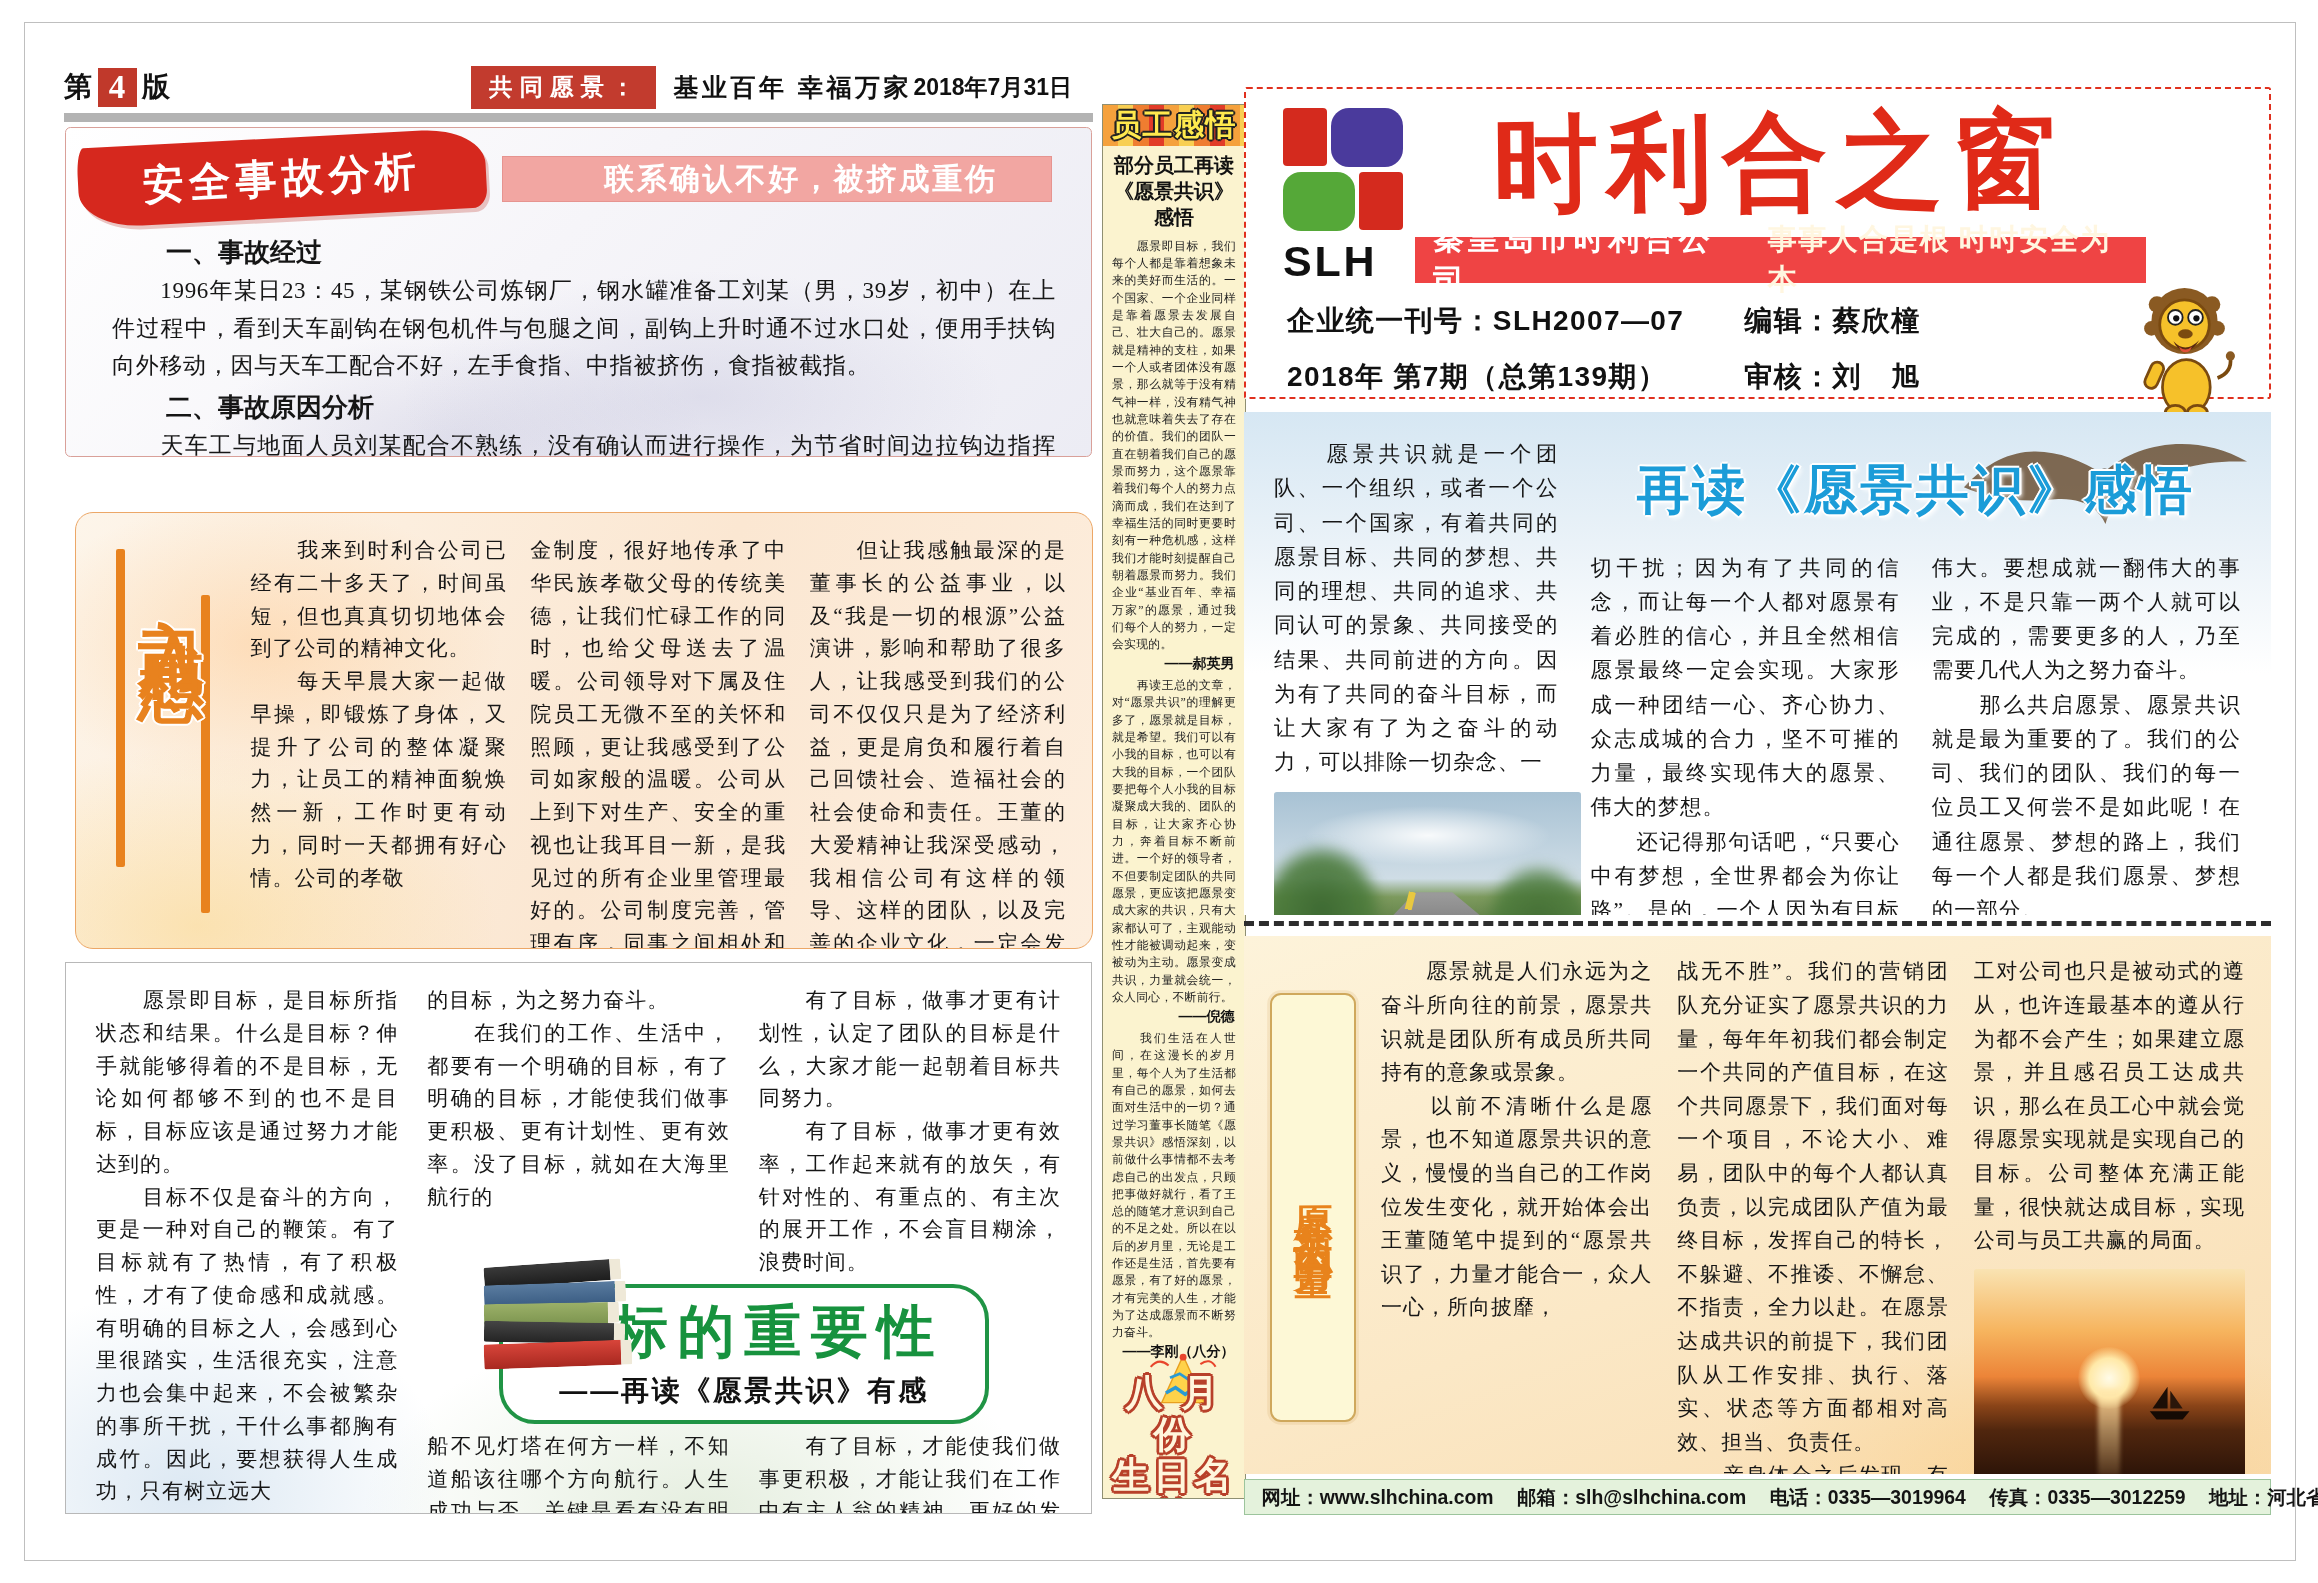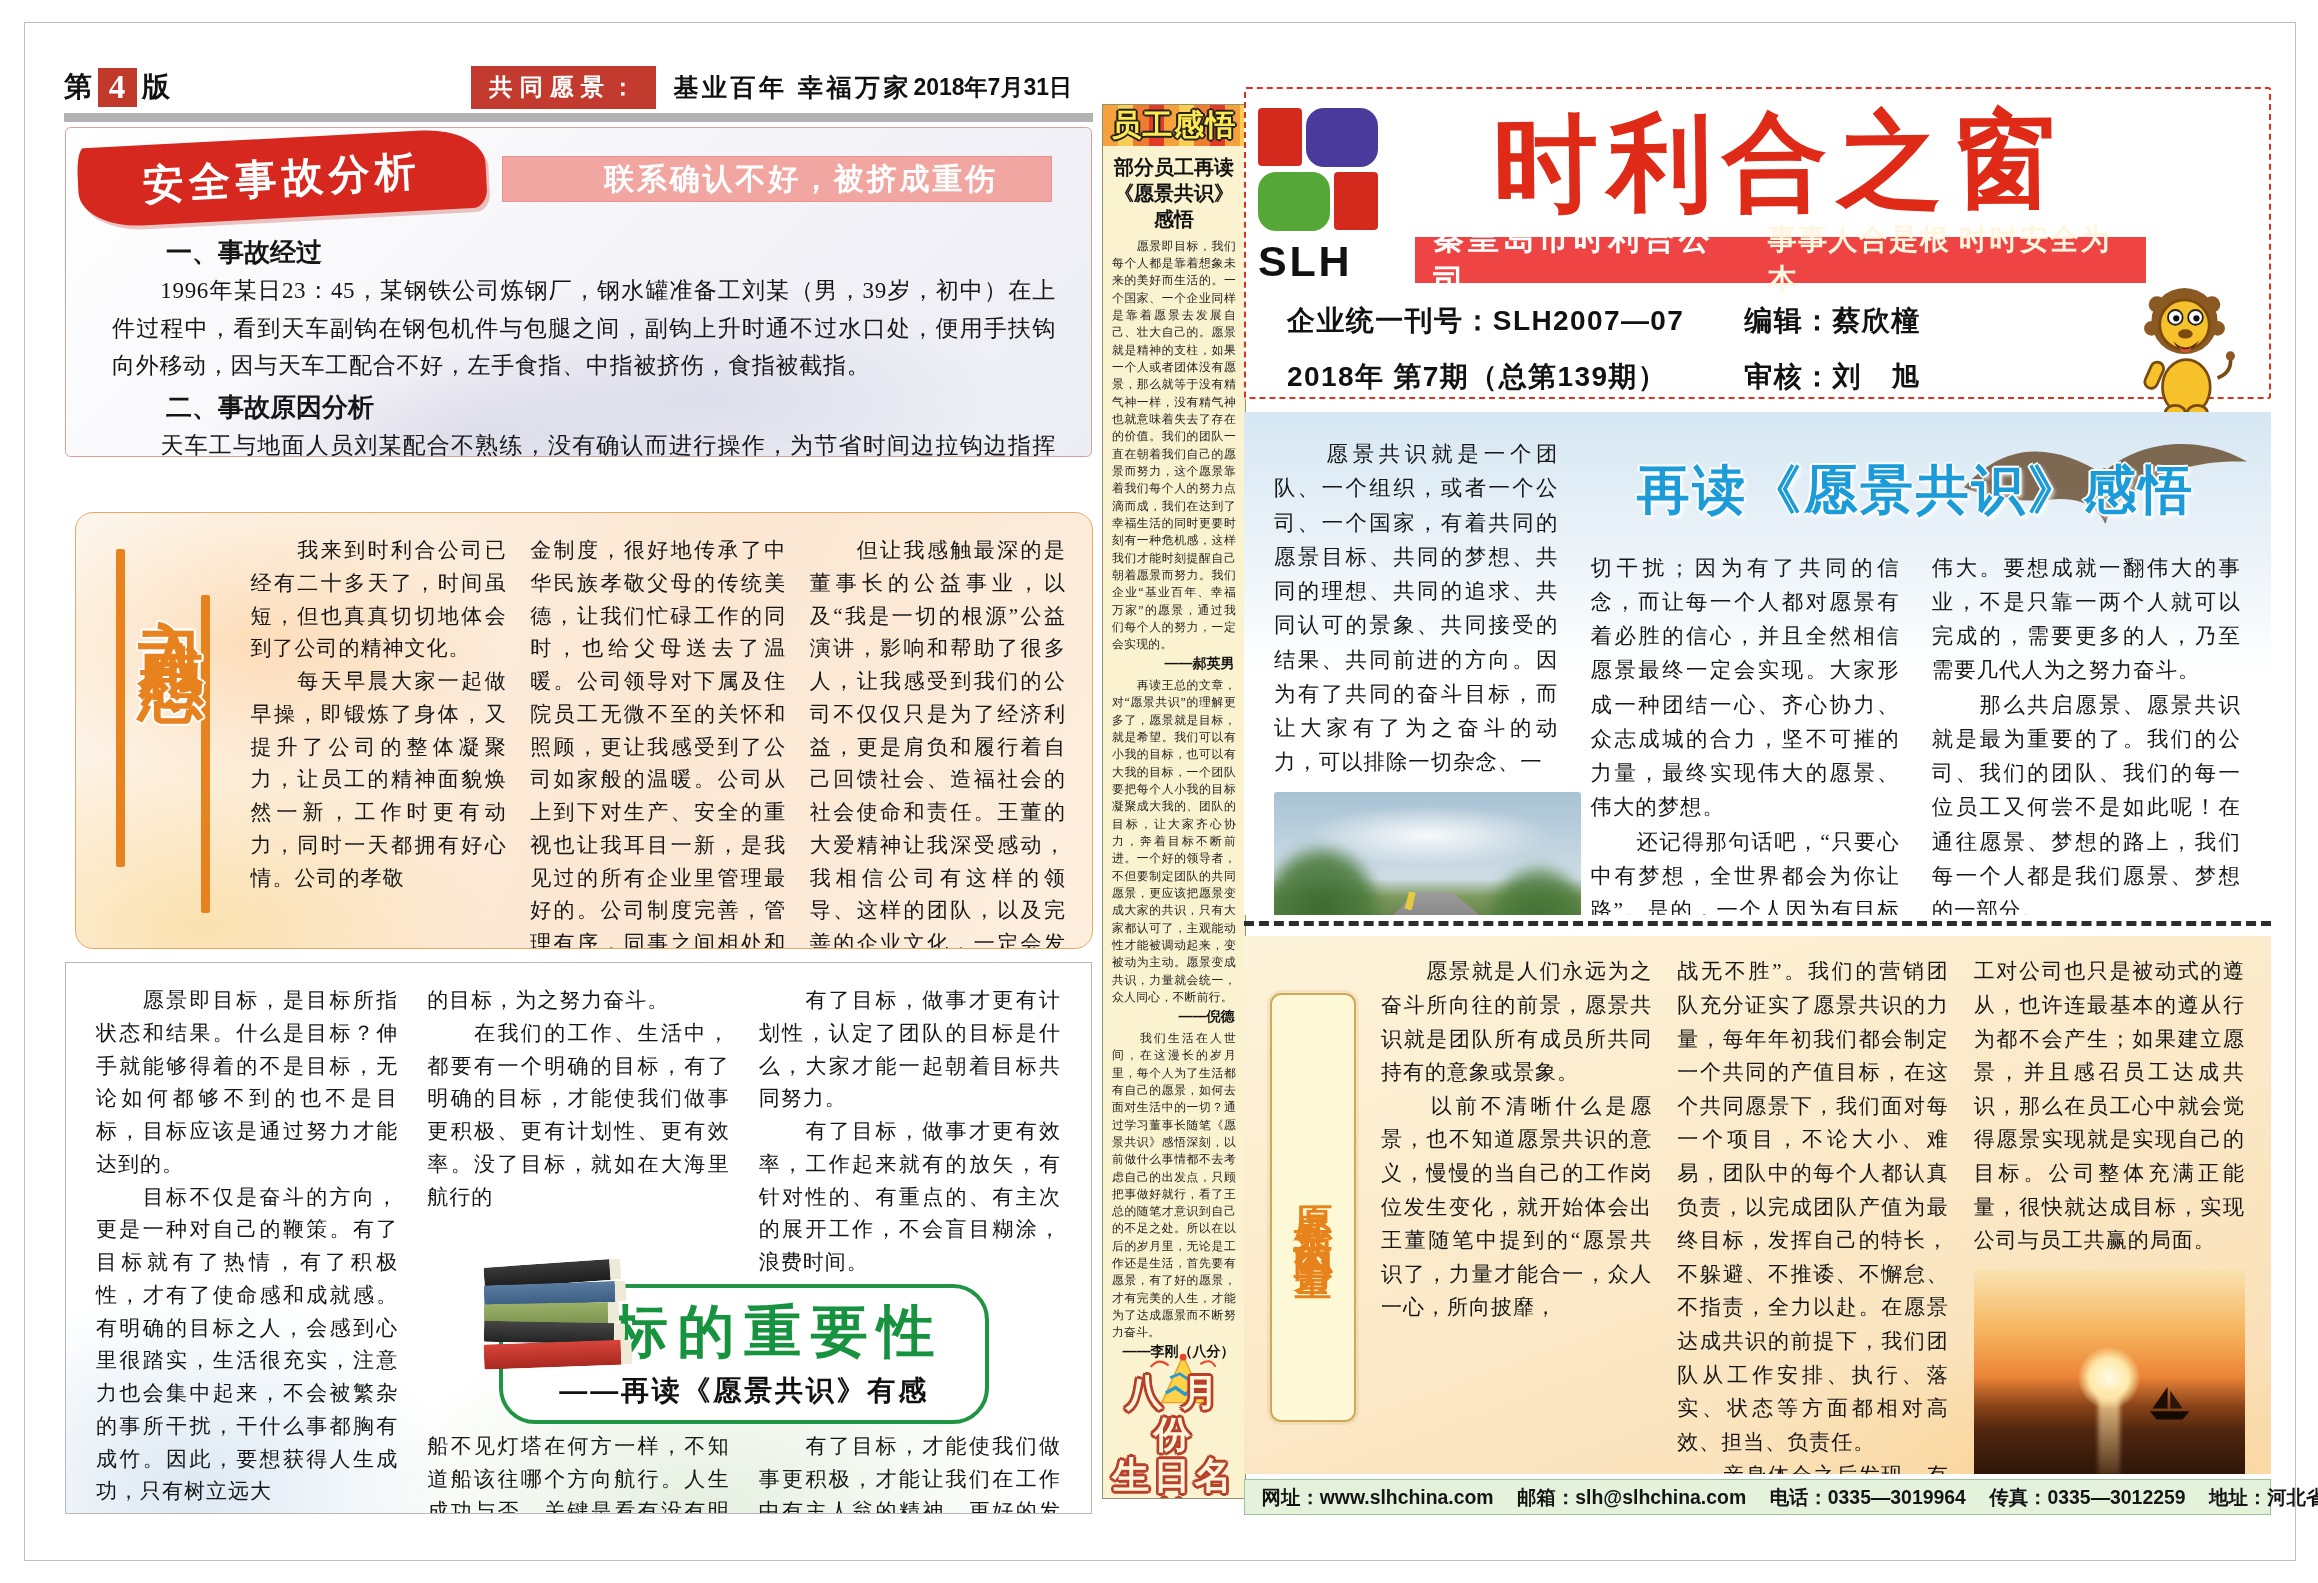--- a/index.html
+++ b/index.html
@@ -70,32 +70,32 @@
   .bk3 { width:135px; background:linear-gradient(#9bb068,#7d9550); transform:rotate(-1deg); margin-top:-1.4px; }
   .bk4 { width:141px; background:linear-gradient(#454545,#242424); transform:rotate(1deg); margin-top:-1.4px; }
   .bk5 { width:148px; height:25px; background:linear-gradient(#d8453a,#a82820); transform:rotate(-2deg); margin-top:-1.4px; }
 
   
   .strip { position:absolute; left:1102px; top:104px; width:144px; height:1395px; border:0.7px solid #8f8f72; background:#fbf3cf; overflow:hidden; }
   .strip-header { height:41px; background:repeating-linear-gradient(90deg,#f5a13c 0 15px,#f8cf52 15px 30px,#ef7d30 30px 46px,#e23c28 46px 61px);
                   display:flex; align-items:center; justify-content:center; }
   .strip-header span { font-family:"Liberation Sans", sans-serif; font-weight:900; font-size:30px; letter-spacing:1.4px; color:#ffe94e;
                        text-shadow:-2.1px 0 #222,2.1px 0 #222,0 -2.1px #222,0 2.1px #222,-1.4px -1.4px #222,1.4px 1.4px #222,1.4px -1.4px #222,-1.4px 1.4px #222; }
-  .strip-title { font-family:Liberation Sans, sans-serif; font-weight:900; font-size:20px; line-height:1.3; text-align:center; color:#111; margin:8.3px 2.8px 5.5px; }
+  .strip-title { font-family:Liberation Mono, monospace; font-weight:900; font-size:20px; line-height:1.3; text-align:center; color:#111; margin:8.3px 2.8px 5.5px; }
   .strip-body { padding:0 9px; }
   .strip-text { font-size:11.8px; line-height:1.47; text-align:justify; color:#222; letter-spacing:0.3px; }
   .strip-sig { font-family:"Liberation Sans", sans-serif; font-weight:900; font-size:14px; text-align:right; margin:1.4px 1.4px 4.1px; color:#111; }
   .bday { position:relative; margin-top:11px; text-align:center; }
   .bday svg { position:absolute; left:50%; top:-19.4px; transform:translateX(-38%); }
   .bday-title { position:relative; font-family:"Liberation Sans", sans-serif; font-weight:900; font-size:37px; line-height:1.12; color:#fff6dc; letter-spacing:4.1px;
                 text-shadow:-2.8px 0 #b8402a,2.8px 0 #b8402a,0 -2.8px #b8402a,0 2.8px #b8402a,-2.1px -2.1px #b8402a,2.1px 2.1px #b8402a,2.1px -2.1px #b8402a,-2.1px 2.1px #b8402a; }
 
   
   .masthead { position:absolute; left:1244px; top:87px; width:1027px; height:312px; border:2.8px dashed #e0301e; border-radius:2.8px; background:#fff; }
-  .logo { position:absolute; left:12px; top:19.4px; width:131px; }
+  .logo { position:absolute; left:37px; top:19.4px; width:131px; }
   .logo-blocks { position:relative; width:123px; height:123px; }
   .lb { position:absolute; border-radius:18px; }
   .lb1 { left:0; top:0; width:44px; height:58px; background:#d42a1e; border-radius:4.1px; }
   .lb2 { left:48px; top:0; width:72px; height:59px; background:#4a3a9c; }
   .lb3 { left:0; top:64px; width:72px; height:59px; background:#55a838; }
   .lb4 { left:76px; top:64px; width:44px; height:58px; background:#d42a1e; border-radius:4.1px; }
   .logo-text { margin-top:5.5px; font-family:"Liberation Sans", sans-serif; font-weight:900; font-size:43px; letter-spacing:2.8px; color:#111; }
   .mast-title { position:absolute; left:167px; top:4.1px; width:733px; text-align:center; color:#e02a18; font-weight:900; font-size:105px; letter-spacing:9.7px; transform:rotate(-.6deg); }
   .mast-bar { position:absolute; left:169px; top:148px; width:731px; height:46px; background:#ef4444; display:flex; align-items:center; padding:0 18px; gap:30px; }
   .mast-company { color:#fff; font-family:"Liberation Sans", sans-serif; font-weight:900; font-size:31px; letter-spacing:4.1px; }

